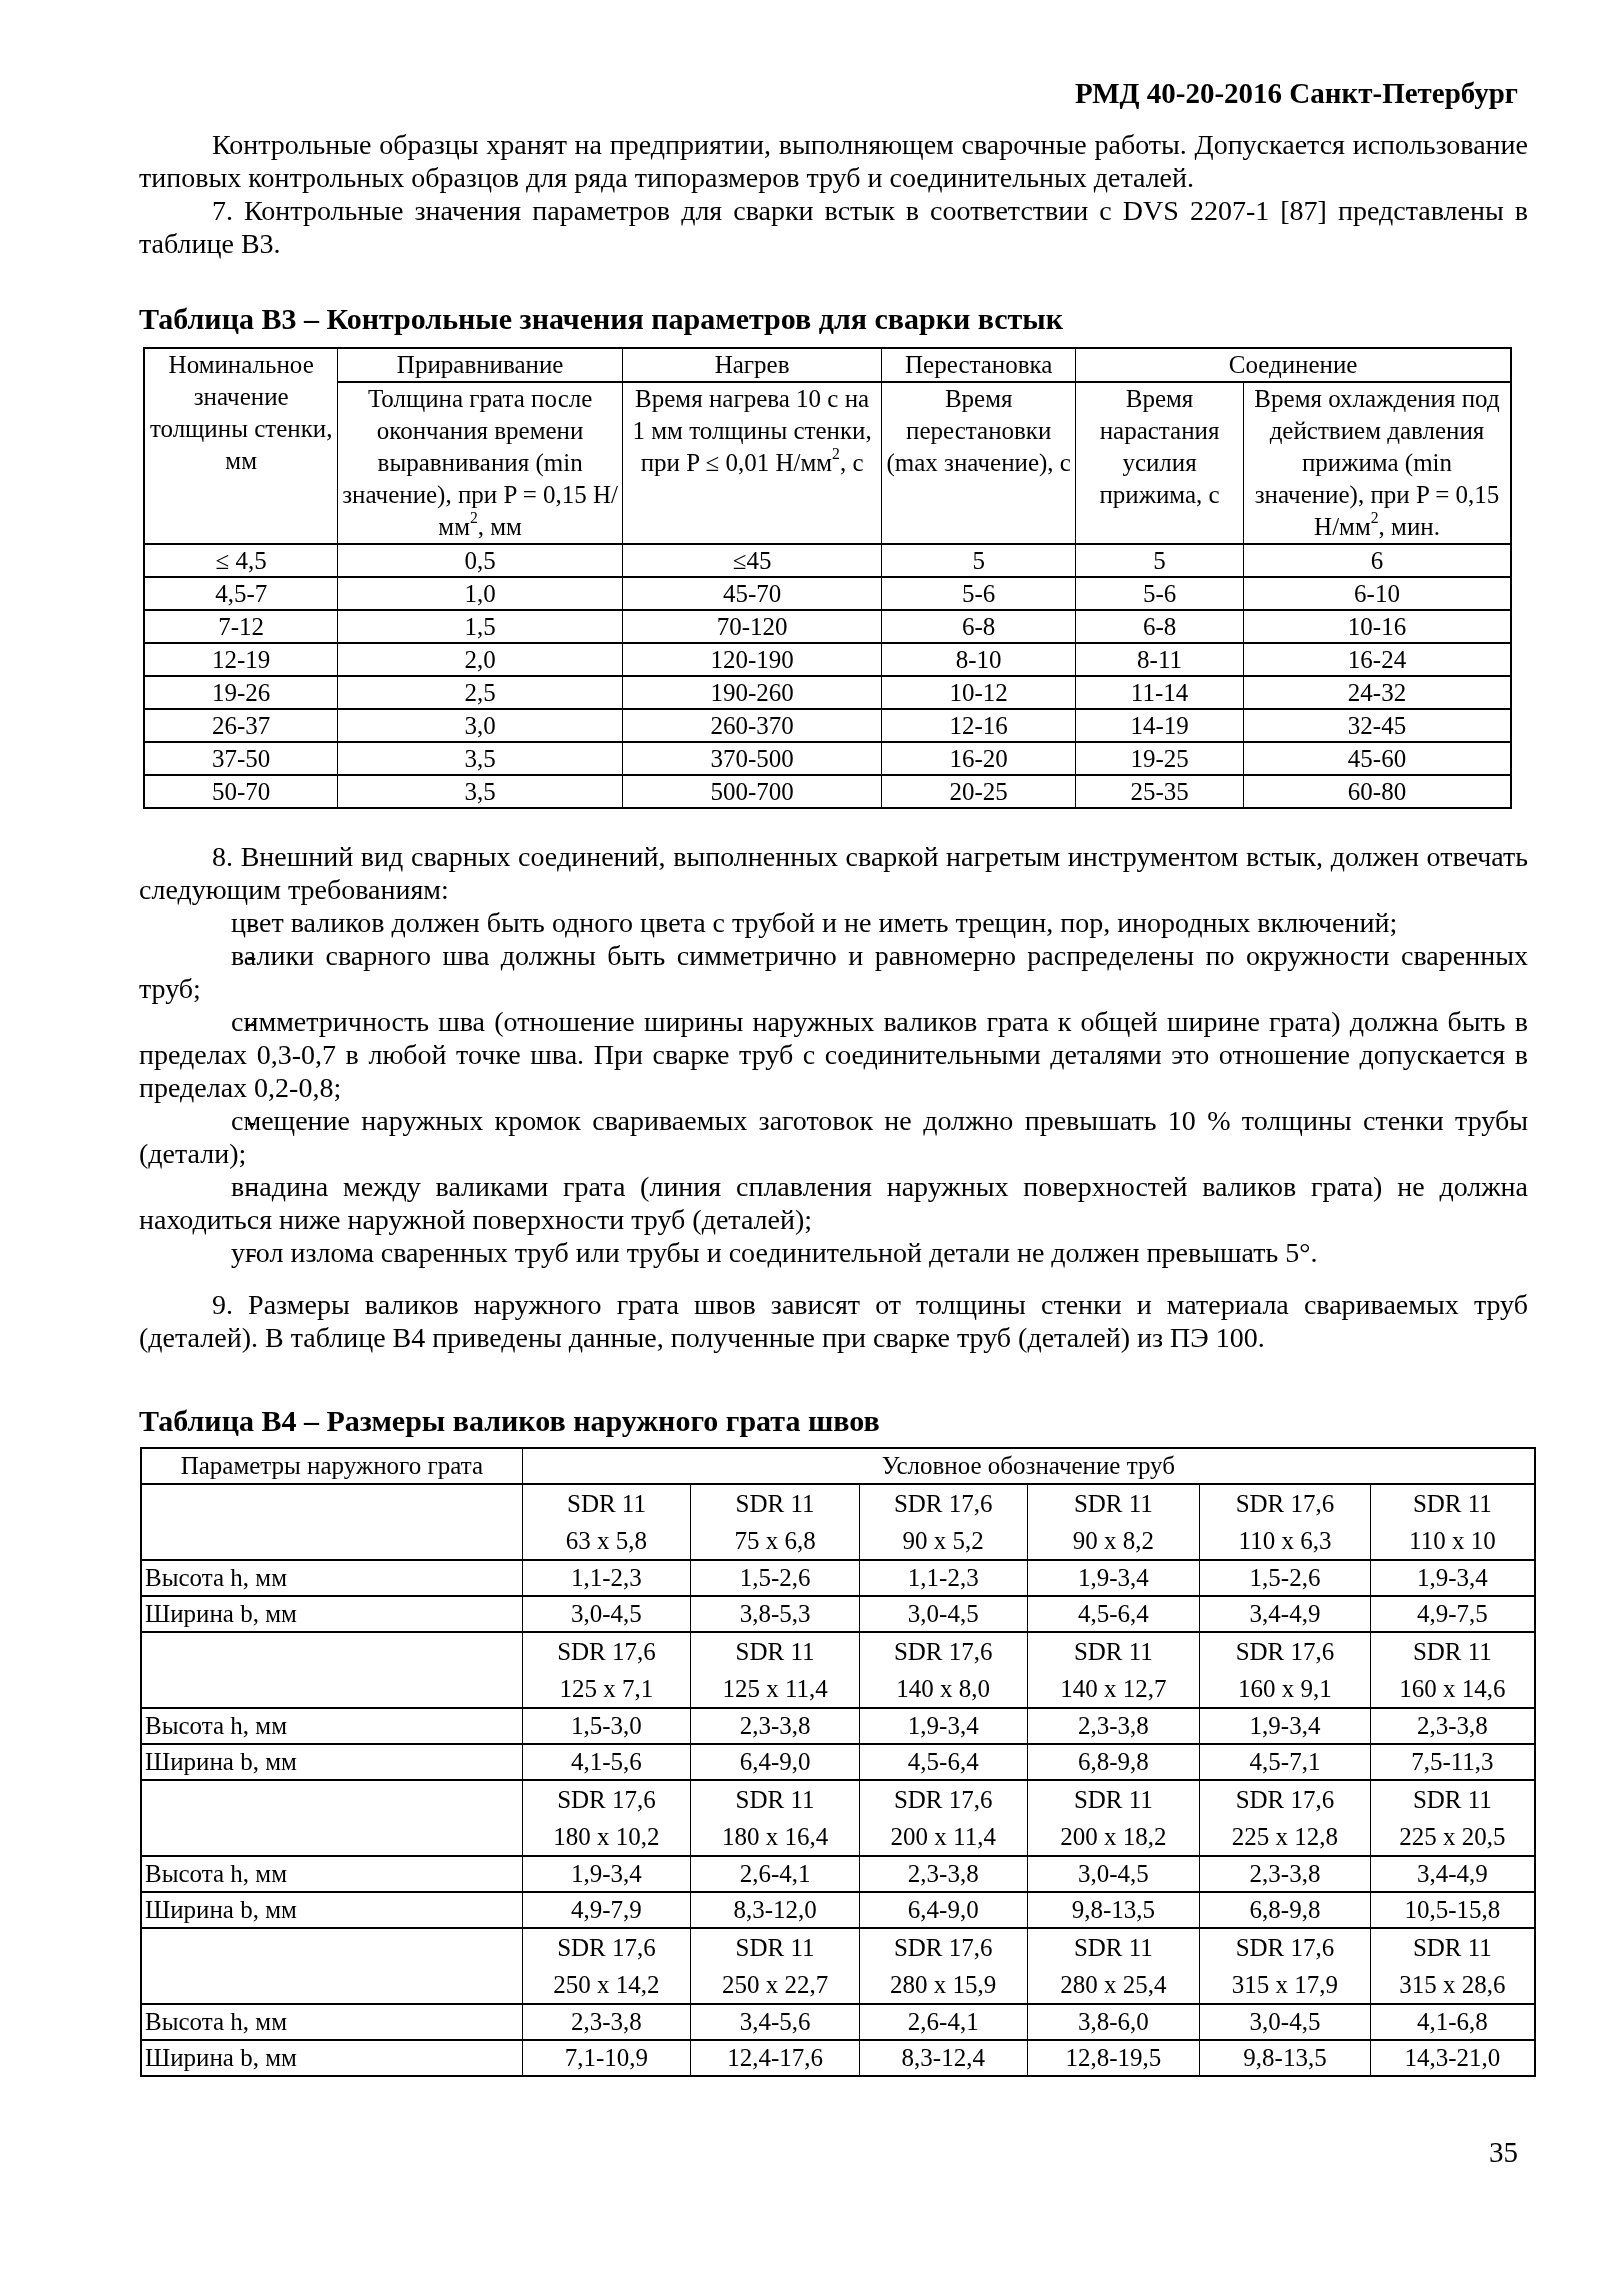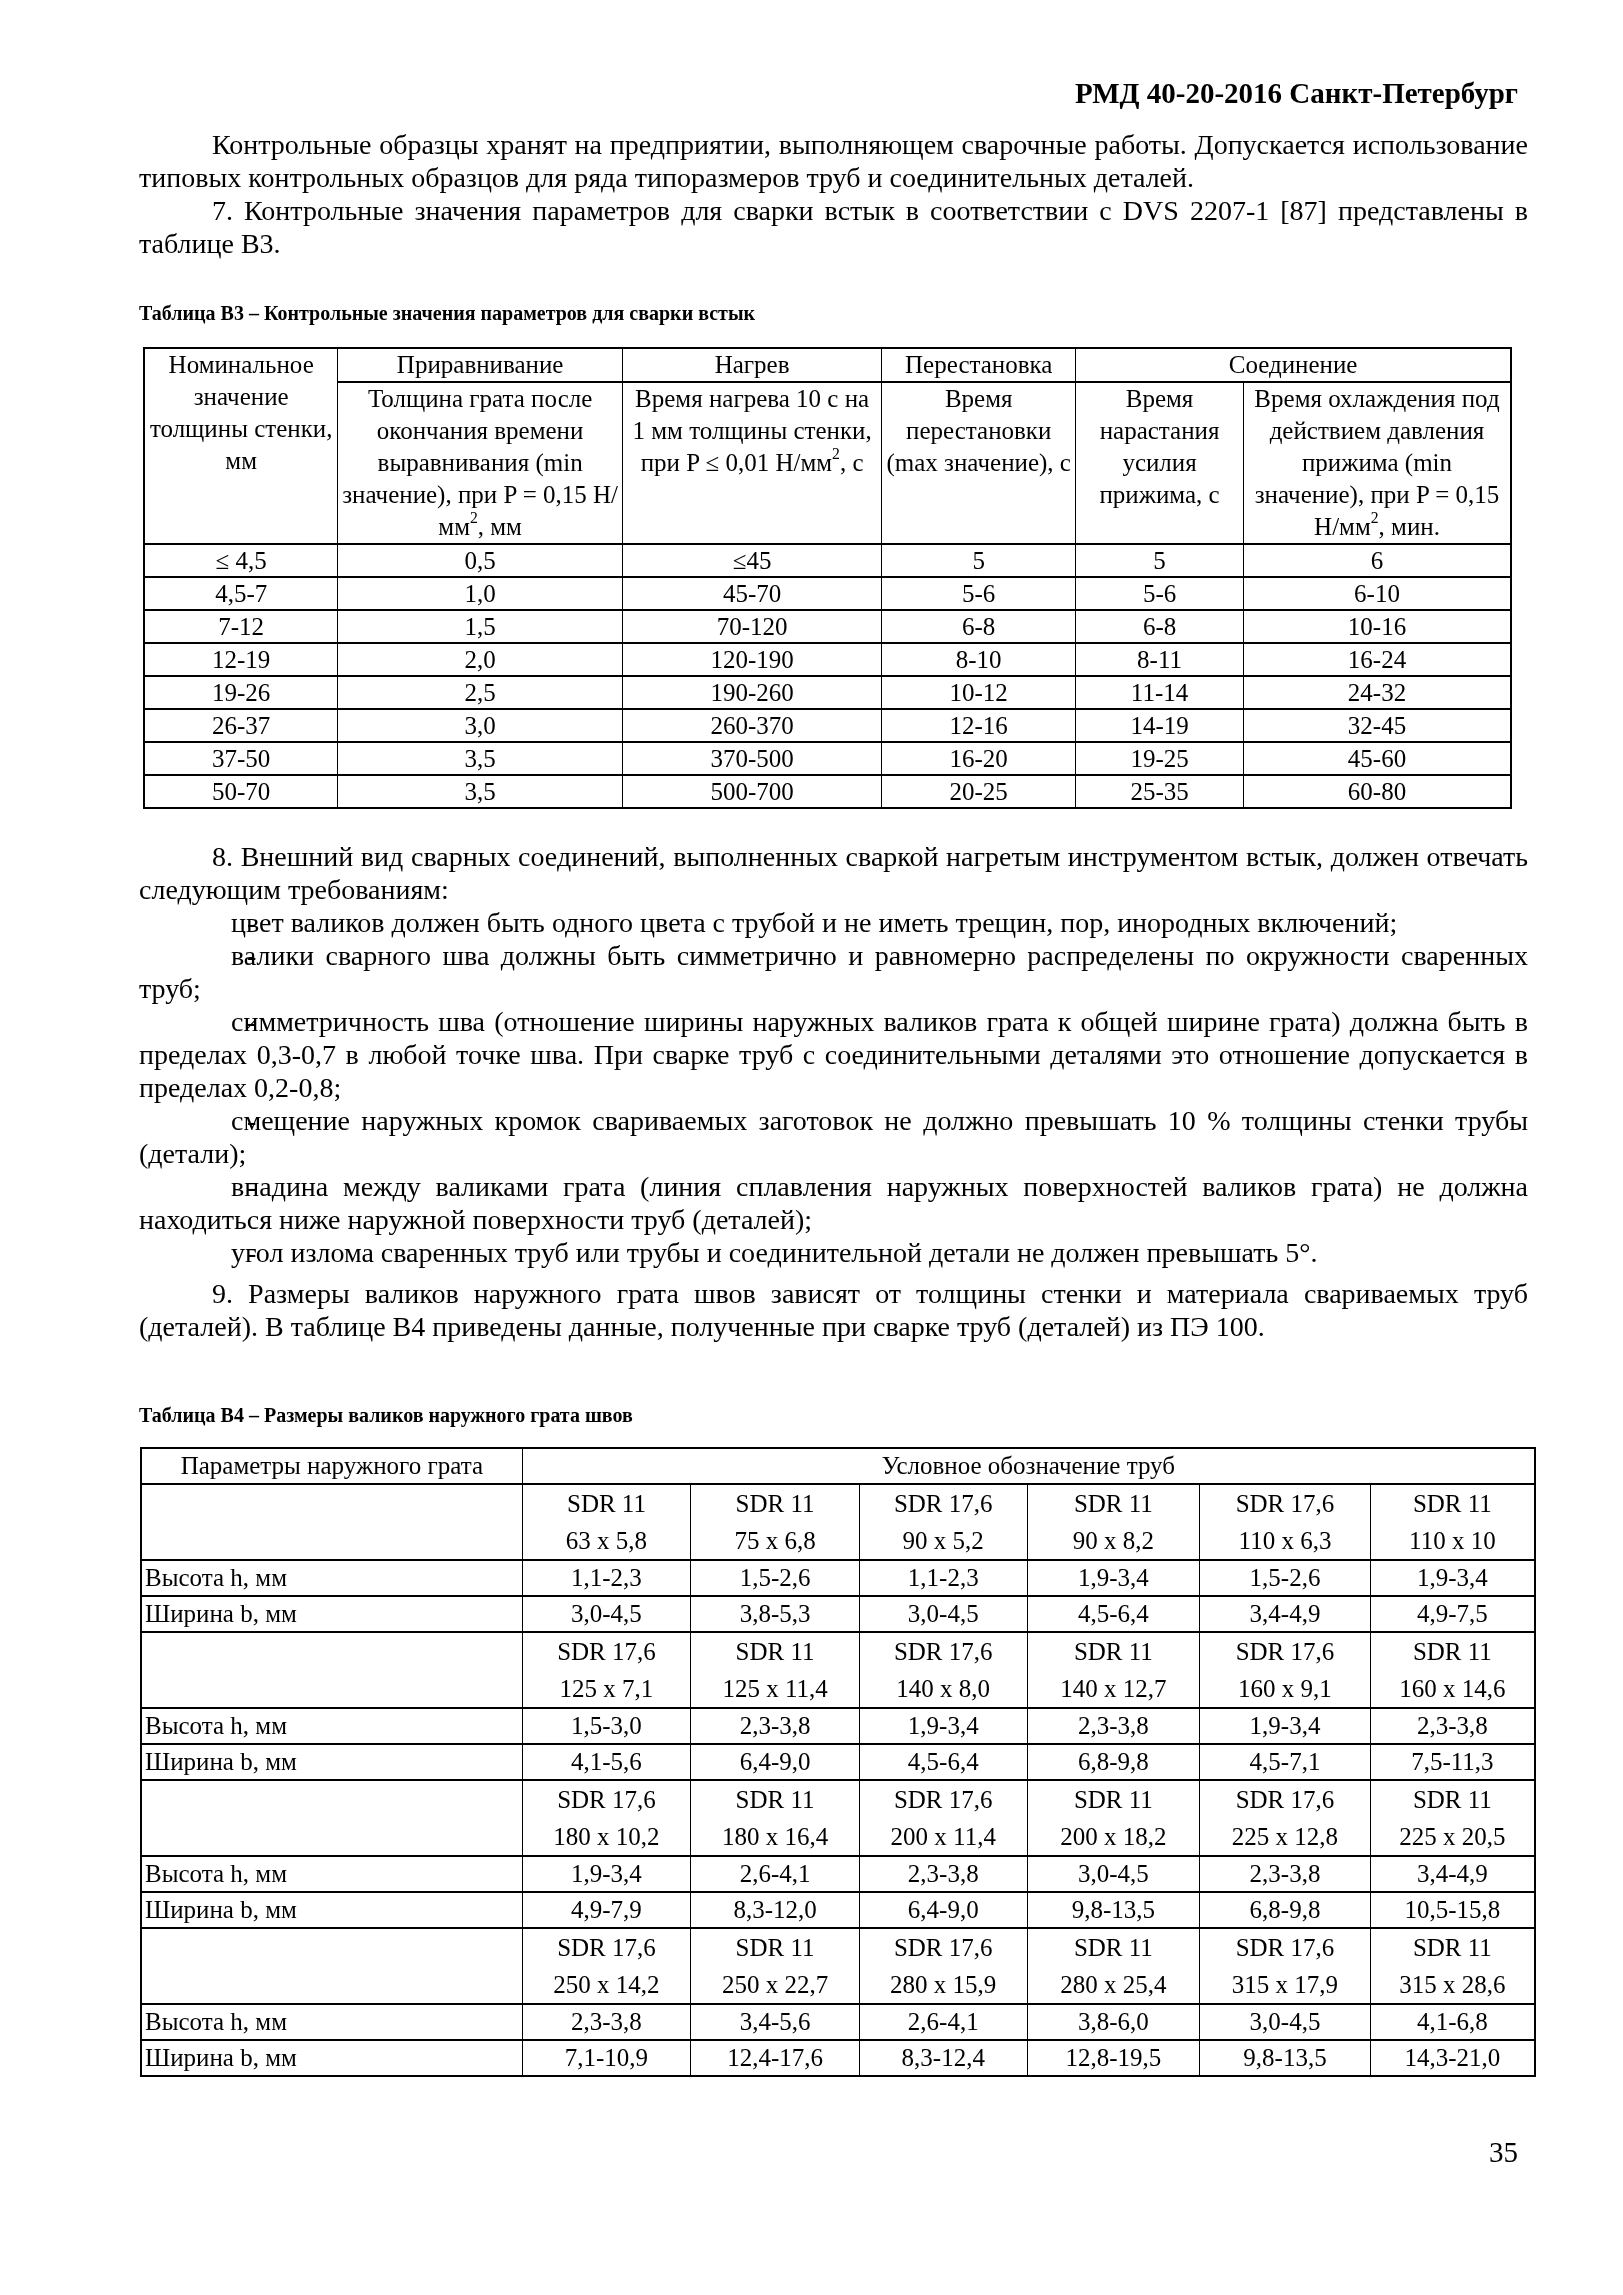--- a/index.html
+++ b/index.html
@@ -5,21 +5,21 @@
   html, body { margin:0; padding:0; background:#ffffff; }
   body { width:1623px; height:2295px; position:relative; overflow:hidden;
          font-family:"Liberation Serif", "DejaVu Serif", serif; color:#000; }
   .page { position:absolute; left:0; top:0; width:1623px; height:2035px; }
   .running-header { position:absolute; right:105px; top:77px; font-size:29px; font-weight:bold; }
   .text-block { position:absolute; left:139px; width:1389px; font-size:28px; line-height:33px; text-align:justify; }
   .text-block p { margin:0; }
   .indent { text-indent:73px; }
   .bullet { text-indent:54px; }
   .bullet .dash { display:inline-block; width:38px; }
-  .table-caption { position:absolute; left:139px; font-size:20px; font-weight:bold; }
+  .table-caption { position:absolute; left:139px; font-size:30px; font-weight:bold; }
   table { position:absolute; border-collapse:collapse; font-size:25px; }
   td, th { border:1.3px solid #000; text-align:center; font-weight:normal; padding:0 3.9px; }
   .b3 { left:143px; top:347px; width:1369px; }
   .b3 td, .b3 th { line-height:32px; }
   .b3 tbody td { height:31px; line-height:29px; border-top:2.6px solid #000; }
   .b3 { border:2.6px solid #000; }
   .b4 { left:130px; top:1447px; width:1396px; border:2.6px solid #000;margin-left:10px; }
   .b4 td, .b4 th { line-height:34px; height:34px; }
   .b4 .label { text-align:left; padding-left:3px; }
   .b4 .sdr { line-height:37px; }
@@ -135,21 +135,21 @@
   </table>
 
   <div class="text-block" style="top:840px;">
     <p class="indent">8. Внешний вид сварных соединений, выполненных сваркой нагретым инструментом встык, должен отвечать следующим требованиям:</p>
     <p class="bullet"><span class="dash">-</span><span>цвет валиков должен быть одного цвета с трубой и не иметь трещин, пор, инородных включений;</span></p>
     <p class="bullet"><span class="dash">-</span><span>валики сварного шва должны быть симметрично и равномерно распределены по окружности сваренных труб;</span></p>
     <p class="bullet"><span class="dash">-</span><span>симметричность шва (отношение ширины наружных валиков грата к общей ширине грата) должна быть в пределах 0,3-0,7 в любой точке шва. При сварке труб с соединительными деталями это отношение допускается в пределах 0,2-0,8;</span></p>
     <p class="bullet"><span class="dash">-</span><span>смещение наружных кромок свариваемых заготовок не должно превышать 10 % толщины стенки трубы (детали);</span></p>
     <p class="bullet"><span class="dash">-</span><span>впадина между валиками грата (линия сплавления наружных поверхностей валиков грата) не должна находиться ниже наружной поверхности труб (деталей);</span></p>
     <p class="bullet"><span class="dash">-</span><span>угол излома сваренных труб или трубы и соединительной детали не должен превышать 5°.</span></p>
-    <p class="indent" style="margin-top:8px;">9. Размеры валиков наружного грата швов зависят от толщины стенки и материала свариваемых труб (деталей). В таблице В4 приведены данные, полученные при сварке труб (деталей) из ПЭ 100.</p>
+    <p class="indent" style="margin-top:19px;">9. Размеры валиков наружного грата швов зависят от толщины стенки и материала свариваемых труб (деталей). В таблице В4 приведены данные, полученные при сварке труб (деталей) из ПЭ 100.</p>
   </div>
 
   <div class="table-caption" style="top:1404px;">Таблица В4 – Размеры валиков наружного грата швов</div>
 
   <table class="b4">
     <colgroup>
       <col style="width:382px">
         <col style="width:169px">
         <col style="width:169px">
       <col style="width:168px">

